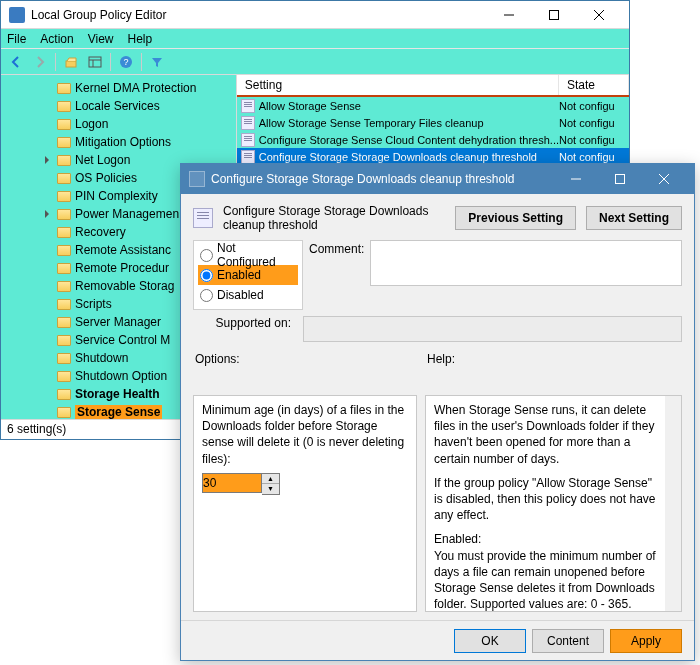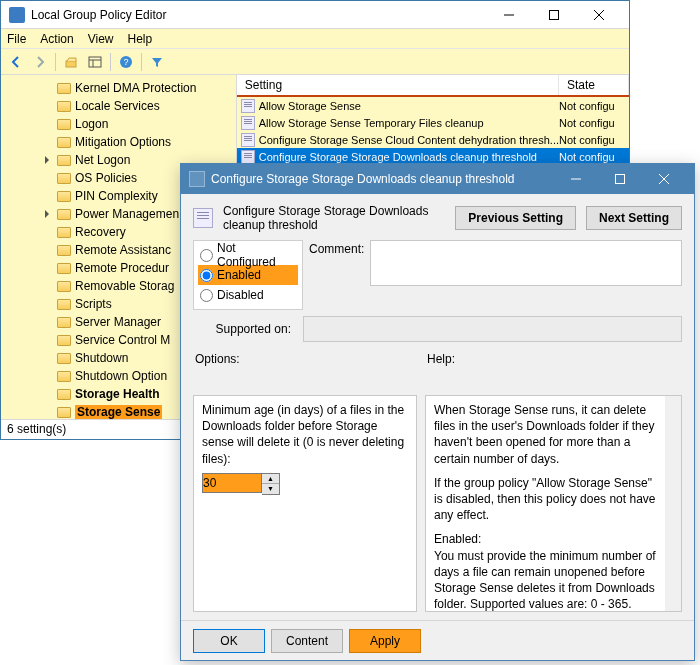--- a/index.html
+++ b/index.html
@@ -1,19 +1,19 @@
 <!DOCTYPE html>
 <html><head>
 <meta charset="utf-8">
 <style>
   * { box-sizing: border-box; margin: 0; padding: 0; font-family: "Segoe UI", Tahoma, sans-serif; }
   body { background: #fff; width: 700px; height: 665px; overflow: hidden; position: relative; font-size: 12px; color: #000; }
 
   
-  .main-window { position: absolute; top: 0; left: 0; width: 630px; height: 440px; border: 1px solid #3c78a6; background: #fef9c3; }
+  .main-window { position: absolute; top: 0; left: 0; width: 630px; height: 440px; border: 1px solid #3c78a6; background: #5eead4; }
   .titlebar { height: 28px; background: #fff; display: flex; align-items: center; padding: 0 8px; border-bottom: 1px solid #d9d9d9; }
   .titlebar .app-icon { width: 16px; height: 16px; background: #3a7bc1; margin-right: 6px; border-radius: 2px; }
   .titlebar .title { flex: 1; font-size: 12px; }
   .win-btns { display: flex; }
   .win-btn { width: 45px; height: 28px; display: flex; align-items: center; justify-content: center; }
   .win-btn svg { width: 10px; height: 10px; }
 
   .menubar { height: 20px; display: flex; align-items: center; padding: 0 6px; gap: 14px; font-size: 12px; border-bottom: 1px solid #e5e5e5; }
   .menubar span { }
 
@@ -60,40 +60,40 @@
   .dlg-head .htext { flex: 1; font-size: 12px; }
   .dlg-head .btn { height: 24px; padding: 0 12px; border: 1px solid #adadad; background: #e1e1e1; font-size: 12px; font-weight: bold; }
 
   .dlg-mid { padding: 0 12px 6px 12px; display: grid; grid-template-columns: 110px 1fr; grid-template-rows: auto auto; column-gap: 6px; row-gap: 6px; }
   .radios { grid-row: 1 / span 2; border: 1px solid #cfcfcf; background: #fff; padding: 4px 4px; }
   .radio-row { display: flex; align-items: center; height: 20px; font-size: 12px; padding: 0 2px; }
   .radio-row input { margin-right: 4px; }
   .radio-row.hi { background: #ff9c1a; }
   .lbl-comment { font-size: 12px; align-self: start; padding-top: 2px; }
   .txt-comment { border: 1px solid #c8c8c8; background: #fff; height: 46px; grid-column: 2; grid-row: 1; }
-  .supp-row { grid-column: 1 / span 2; display: flex; align-items: center; gap: 6px; }
+  .supp-row { grid-column: 1 / span 2; display: flex; align-items: flex-start; gap: 6px; }
   .supp-row .slabel { width: 104px; text-align: right; padding-right: 6px; font-size: 12px; }
   .supp-box { flex: 1; height: 26px; border: 1px solid #c8c8c8; background: #ececec; }
 
   .dlg-split { flex: 1; display: flex; padding: 0 12px 8px 12px; gap: 8px; min-height: 0; }
   .col { display: flex; flex-direction: column; min-height: 0; gap: 25px; }
   .col.opts { width: 224px; }
   .col.help { flex: 1; }
   .col-label { font-size: 12px; padding: 4px 0 4px 2px; }
   .col-box { flex: 1; border: 1px solid #c8c8c8; background: #fff; padding: 6px 8px; font-size: 12px; line-height: 1.35; overflow: hidden; }
   .spinner-row { display: flex; align-items: stretch; margin-top: 6px; width: 90px; }
   .spinner-row input { width: 60px; height: 20px; border: 1px solid #7a7a7a; background: #ff9c1a; font-size: 12px; padding: 0 0; }
   .spinner-btns { width: 18px; display: flex; flex-direction: column; border: 1px solid #7a7a7a; border-left: none; }
   .spinner-btns div { flex: 1; background: #e6e6e6; display: flex; align-items: center; justify-content: center; font-size: 7px; border-bottom: 1px solid #aaa; }
   .spinner-btns div:last-child { border-bottom: none; }
   .help-scroll { position: absolute; right: 0; top: 0; bottom: 0; width: 16px; background: #f0f0f0; }
   .col-box.helpbox { position: relative; padding-right: 20px; }
   .col-box.helpbox p { margin-bottom: 8px; }
 
-  .dlg-footer { height: 40px; border-top: 1px solid #d6d6d6; display: flex; align-items: center; padding: 0 12px; gap: 6px; }
+  .dlg-footer { height: 40px; border-top: 1px solid #d6d6d6; display: flex; align-items: center; justify-content: flex-end; padding: 0 12px; gap: 6px; }
   .fbtn { height: 24px; width: 72px; border: 1px solid #adadad; background: #e1e1e1; font-size: 12px; }
   .fbtn.hi { background: #ff9c1a; border-color: #d07a00; }
   .fbtn.primary { border-color: #0078d7; }
 </style>
 </head>
 <body>
 
 <div class="main-window">
   <div class="titlebar">
     <div class="app-icon"></div>

